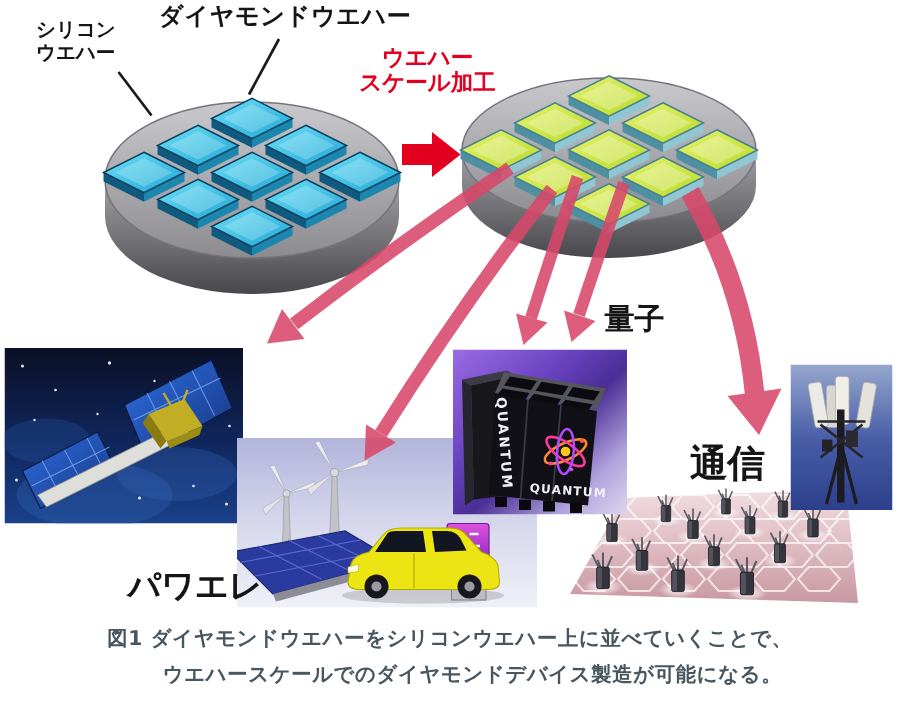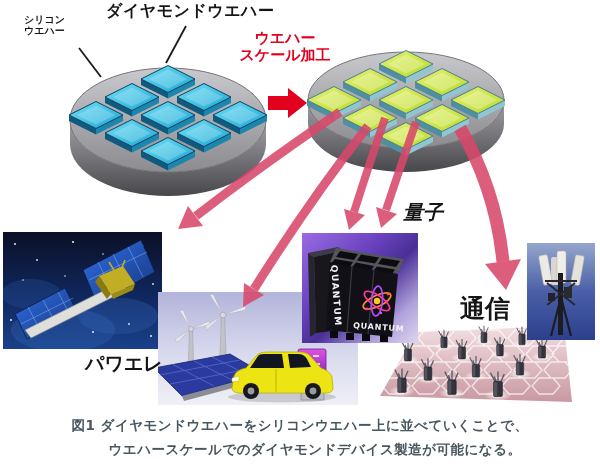--- a/index.html
+++ b/index.html
@@ -7,26 +7,26 @@
     width:600px;height:468px;background:#ffffff;
     font-family:"DejaVu Sans","Liberation Sans",sans-serif;
     position:relative;overflow:hidden;
   }
   .stage{position:absolute;left:0;top:0;width:600px;height:468px;}
   .img{position:absolute;z-index:1;}
   .img svg{display:block;}
   .z2{z-index:2;}
   .overlay{position:absolute;left:0;top:0;z-index:3;pointer-events:none;}
   .lbl{position:absolute;z-index:4;color:#151515;font-weight:bold;line-height:1.12;white-space:nowrap;}
-  .lbl-silicon{left:24px;top:14px;font-size:10px;}
+  .lbl-silicon{left:24px;top:14px;font-size:13px;}
   .lbl-diamond{left:106px;top:2px;font-size:16px;letter-spacing:.5px;}
   .lbl-process{left:224px;top:30px;width:122px;text-align:center;font-size:15px;color:#e3001f;}
   .lbl-heat{left:3px;top:205px;font-size:18px;letter-spacing:-.5px;}
-  .lbl-power{left:85px;top:353px;font-size:19px;}
-  .lbl-quantum{left:403px;top:201px;font-size:20px;font-style:italic;}
+  .lbl-power{left:85px;top:380px;font-size:22px;}
+  .lbl-quantum{left:403px;top:201px;font-size:20px;}
   .lbl-comm{left:460px;top:295px;font-size:25px;}
   .caption{position:absolute;z-index:4;left:0;width:600px;text-align:center;
     color:#48565f;font-size:13.5px;font-weight:600;letter-spacing:.5px;}
   .cap1{top:417px;}
   .cap2{top:441px;margin-left:15px;}
 </style>
 </head>
 <body>
 
 <div class="stage">

